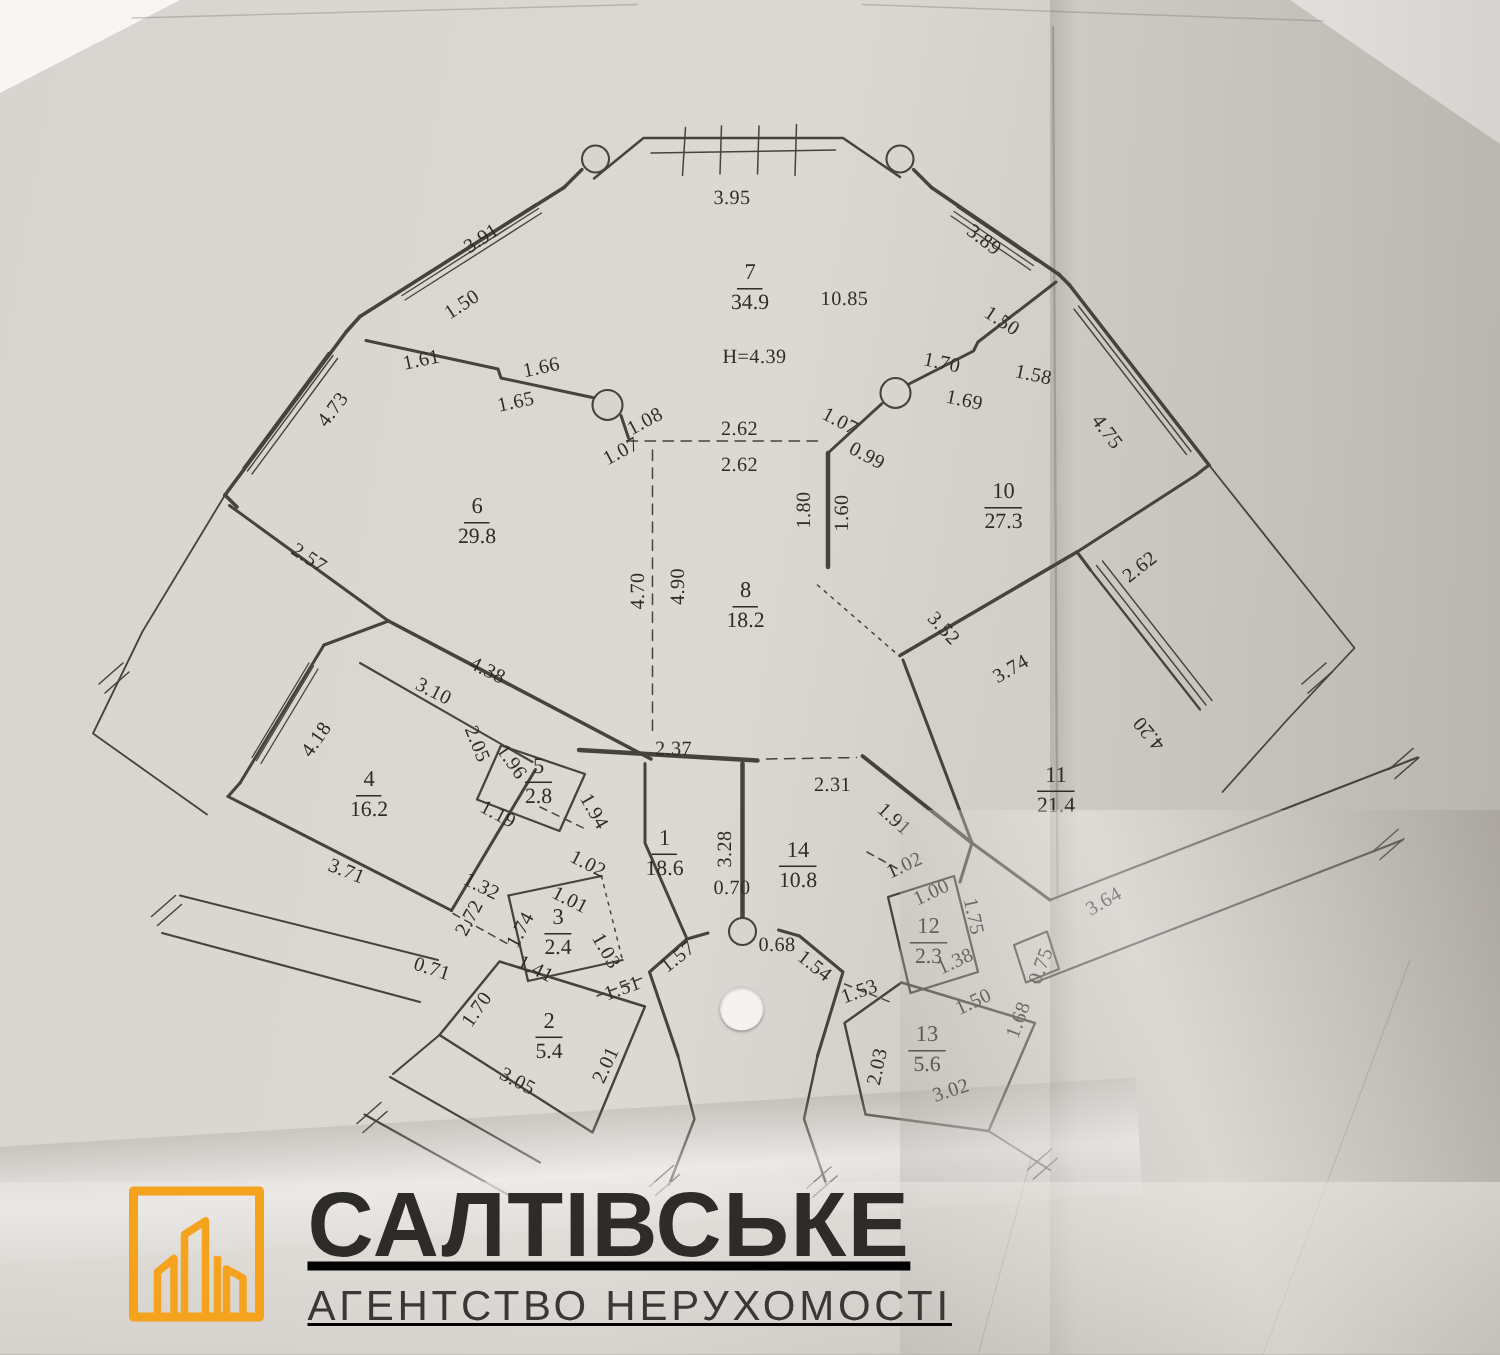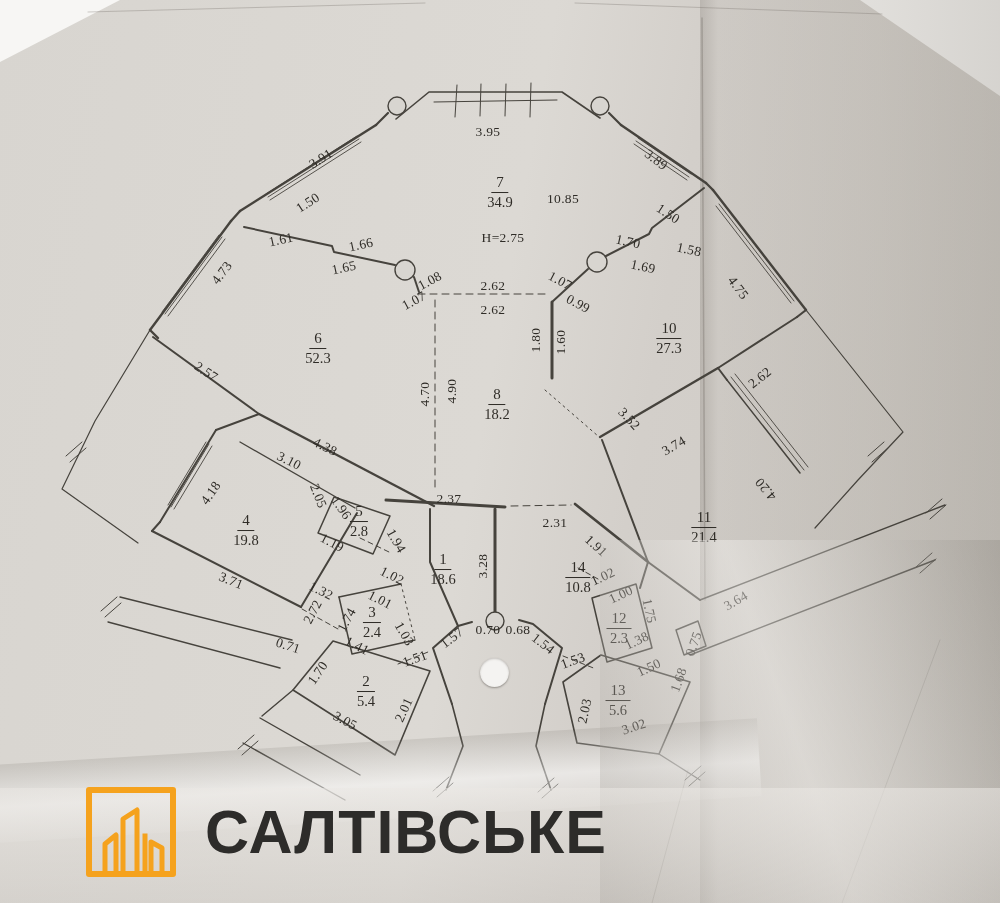--- a/index.html
+++ b/index.html
@@ -27,21 +27,21 @@
   .hole-punch{position:absolute;left:480px;top:658px;width:29px;height:29px;border-radius:50%;
     background:#f4f3f1;box-shadow:0 1px 2px rgba(60,56,50,.45), inset 0 1px 2px rgba(120,115,108,.35);}
   
   #label-layer{position:absolute;left:0;top:0;width:1000px;height:644px;pointer-events:none;}
   .dim{position:absolute;font-size:13.5px;color:#2f2c27;white-space:nowrap;letter-spacing:.3px;}
   .room{position:absolute;text-align:center;color:#2f2c27;line-height:1.05;}
   .room .rnum{display:inline-block;font-size:15px;border-bottom:1.3px solid #2f2c27;padding:0 5px 1px;}
   .room .rarea{display:block;font-size:14.5px;padding-top:2px;}
   
   #logo{position:absolute;left:85px;top:786px;display:flex;align-items:center;gap:28px;}
-  #logo-text{display:flex;flex-direction:column;}
+  #logo-text{display:flex;flex-direction:column;text-decoration:underline;}
   #logo-title{font-family:"Liberation Sans", sans-serif;font-weight:bold;font-size:61px;
     color:#2d2c2a;letter-spacing:1px;line-height:1;}
   #logo-subtitle{font-family:"Liberation Sans", sans-serif;font-weight:500;font-size:28px;
     color:#3a3835;letter-spacing:2.5px;margin-top:10px;line-height:1;}
   svg.plan{position:absolute;left:0;top:0;}
 </style>
 </head>
 <body>
 
 <div id="photo">
@@ -235,21 +235,21 @@
       <span class="dim" style="left: 560px; top: 281px; transform: translate(-50%, -50%) rotate(28deg);">1.07</span>
       <span class="dim" style="left: 578px; top: 304px; transform: translate(-50%, -50%) rotate(28deg);">0.99</span>
       <span class="dim" style="left: 628px; top: 242px; transform: translate(-50%, -50%) rotate(12deg);">1.70</span>
       <span class="dim" style="left: 643px; top: 267px; transform: translate(-50%, -50%) rotate(12deg);">1.69</span>
       <span class="dim" style="left: 689px; top: 250px; transform: translate(-50%, -50%) rotate(12deg);">1.58</span>
       <span class="dim" style="left: 668px; top: 214px; transform: translate(-50%, -50%) rotate(33deg);">1.50</span>
       <span class="dim" style="left: 656px; top: 160px; transform: translate(-50%, -50%) rotate(37deg);">3.89</span>
       <span class="dim" style="left: 222px; top: 273px; transform: translate(-50%, -50%) rotate(-53deg);">4.73</span>
       <span class="dim" style="left: 738px; top: 288px; transform: translate(-50%, -50%) rotate(53deg);">4.75</span>
       <span class="dim" style="left: 563px; top: 199px; transform: translate(-50%, -50%) rotate(0deg);">10.85</span>
-      <span class="dim" style="left: 503px; top: 238px; transform: translate(-50%, -50%) rotate(0deg);">H=2.75</span>
+      <span class="dim" style="left: 503px; top: 238px; transform: translate(-50%, -50%) rotate(0deg);">H=4.39</span>
       <span class="dim" style="left: 536px; top: 340px; transform: translate(-50%, -50%) rotate(-90deg);">1.80</span>
       <span class="dim" style="left: 561px; top: 342px; transform: translate(-50%, -50%) rotate(-90deg);">1.60</span>
       <span class="dim" style="left: 206px; top: 372px; transform: translate(-50%, -50%) rotate(33deg);">2.57</span>
       <span class="dim" style="left: 425px; top: 394px; transform: translate(-50%, -50%) rotate(-90deg);">4.70</span>
       <span class="dim" style="left: 452px; top: 391px; transform: translate(-50%, -50%) rotate(-90deg);">4.90</span>
       <span class="dim" style="left: 629px; top: 419px; transform: translate(-50%, -50%) rotate(47deg);">3.52</span>
       <span class="dim" style="left: 674px; top: 446px; transform: translate(-50%, -50%) rotate(-30deg);">3.74</span>
       <span class="dim" style="left: 760px; top: 378px; transform: translate(-50%, -50%) rotate(-38deg);">2.62</span>
       <span class="dim" style="left: 766px; top: 489px; transform: translate(-50%, -50%) rotate(230deg);">4.20</span>
       <span class="dim" style="left: 325px; top: 447px; transform: translate(-50%, -50%) rotate(27deg);">4.38</span>
@@ -269,43 +269,43 @@
       <span class="dim" style="left: 404px; top: 634px; transform: translate(-50%, -50%) rotate(60deg);">1.03</span>
       <span class="dim" style="left: 357px; top: 646px; transform: translate(-50%, -50%) rotate(27deg);">1.41</span>
       <span class="dim" style="left: 321px; top: 591px; transform: translate(-50%, -50%) rotate(27deg);">1.32</span>
       <span class="dim" style="left: 313px; top: 612px; transform: translate(-50%, -50%) rotate(-62deg);">2.72</span>
       <span class="dim" style="left: 231px; top: 581px; transform: translate(-50%, -50%) rotate(22deg);">3.71</span>
       <span class="dim" style="left: 288px; top: 646px; transform: translate(-50%, -50%) rotate(18deg);">0.71</span>
       <span class="dim" style="left: 318px; top: 673px; transform: translate(-50%, -50%) rotate(-55deg);">1.70</span>
       <span class="dim" style="left: 415px; top: 659px; transform: translate(-50%, -50%) rotate(-20deg);">1.51</span>
       <span class="dim" style="left: 345px; top: 721px; transform: translate(-50%, -50%) rotate(28deg);">3.05</span>
       <span class="dim" style="left: 404px; top: 710px; transform: translate(-50%, -50%) rotate(-65deg);">2.01</span>
-      <span class="dim" style="left: 488px; top: 630px; transform: translate(-50%, -50%) rotate(0deg);">0.70</span>
+      <span class="dim" style="left: 488px; top: 592px; transform: translate(-50%, -50%) rotate(0deg);">0.70</span>
       <span class="dim" style="left: 518px; top: 630px; transform: translate(-50%, -50%) rotate(0deg);">0.68</span>
       <span class="dim" style="left: 452px; top: 638px; transform: translate(-50%, -50%) rotate(-38deg);">1.57</span>
       <span class="dim" style="left: 543px; top: 644px; transform: translate(-50%, -50%) rotate(38deg);">1.54</span>
       <span class="dim" style="left: 573px; top: 661px; transform: translate(-50%, -50%) rotate(-20deg);">1.53</span>
       <span class="dim" style="left: 585px; top: 711px; transform: translate(-50%, -50%) rotate(-78deg);">2.03</span>
       <span class="dim" style="left: 634px; top: 727px; transform: translate(-50%, -50%) rotate(-18deg);">3.02</span>
       <span class="dim" style="left: 649px; top: 668px; transform: translate(-50%, -50%) rotate(-25deg);">1.50</span>
       <span class="dim" style="left: 679px; top: 680px; transform: translate(-50%, -50%) rotate(-70deg);">1.68</span>
       <span class="dim" style="left: 694px; top: 644px; transform: translate(-50%, -50%) rotate(-70deg);">0.75</span>
       <span class="dim" style="left: 603px; top: 577px; transform: translate(-50%, -50%) rotate(-25deg);">1.02</span>
       <span class="dim" style="left: 621px; top: 595px; transform: translate(-50%, -50%) rotate(-25deg);">1.00</span>
       <span class="dim" style="left: 649px; top: 611px; transform: translate(-50%, -50%) rotate(78deg);">1.75</span>
       <span class="dim" style="left: 637px; top: 641px; transform: translate(-50%, -50%) rotate(-25deg);">1.38</span>
       <span class="dim" style="left: 736px; top: 601px; transform: translate(-50%, -50%) rotate(-30deg);">3.64</span>
       <div class="room" style="left: 500px; top: 192px; transform: translate(-50%, -50%);"><span class="rnum">7</span><span class="rarea">34.9</span></div>
-      <div class="room" style="left: 318px; top: 348px; transform: translate(-50%, -50%);"><span class="rnum">6</span><span class="rarea">52.3</span></div>
+      <div class="room" style="left: 318px; top: 348px; transform: translate(-50%, -50%);"><span class="rnum">6</span><span class="rarea">29.8</span></div>
       <div class="room" style="left: 669px; top: 338px; transform: translate(-50%, -50%);"><span class="rnum">10</span><span class="rarea">27.3</span></div>
       <div class="room" style="left: 497px; top: 404px; transform: translate(-50%, -50%);"><span class="rnum">8</span><span class="rarea">18.2</span></div>
-      <div class="room" style="left: 246px; top: 530px; transform: translate(-50%, -50%);"><span class="rnum">4</span><span class="rarea">19.8</span></div>
+      <div class="room" style="left: 246px; top: 530px; transform: translate(-50%, -50%);"><span class="rnum">4</span><span class="rarea">16.2</span></div>
       <div class="room" style="left: 359px; top: 521px; transform: translate(-50%, -50%);"><span class="rnum">5</span><span class="rarea">2.8</span></div>
       <div class="room" style="left: 443px; top: 569px; transform: translate(-50%, -50%);"><span class="rnum">1</span><span class="rarea">18.6</span></div>
-      <div class="room" style="left: 578px; top: 577px; transform: translate(-50%, -50%);"><span class="rnum">14</span><span class="rarea">10.8</span></div>
+      <div class="room" style="left: 532px; top: 577px; transform: translate(-50%, -50%);"><span class="rnum">14</span><span class="rarea">10.8</span></div>
       <div class="room" style="left: 704px; top: 527px; transform: translate(-50%, -50%);"><span class="rnum">11</span><span class="rarea">21.4</span></div>
       <div class="room" style="left: 372px; top: 622px; transform: translate(-50%, -50%);"><span class="rnum">3</span><span class="rarea">2.4</span></div>
       <div class="room" style="left: 619px; top: 628px; transform: translate(-50%, -50%);"><span class="rnum">12</span><span class="rarea">2.3</span></div>
       <div class="room" style="left: 366px; top: 691px; transform: translate(-50%, -50%);"><span class="rnum">2</span><span class="rarea">5.4</span></div>
       <div class="room" style="left: 618px; top: 700px; transform: translate(-50%, -50%);"><span class="rnum">13</span><span class="rarea">5.6</span></div>
     </div>
 
   <div class="fold-band"></div>
   <div class="fold-br"></div>
   <div class="bottom-paper"></div>
@@ -318,16 +318,17 @@
         <g stroke-width="5">
           <path d="M20,88 V58 L31,49 V88"></path>
           <path d="M38,88 V33 L52,24 V88"></path>
           <path d="M60,88 V50"></path>
           <path d="M66,88 V56 L77,62 V88"></path>
         </g>
       </g>
     </svg>
     <div id="logo-text">
       <div id="logo-title">САЛТІВСЬКЕ</div>
+      <div id="logo-subtitle">АГЕНТСТВО НЕРУХОМОСТІ</div>
     </div>
   </div>
 
 </div>
 
 </body></html>

